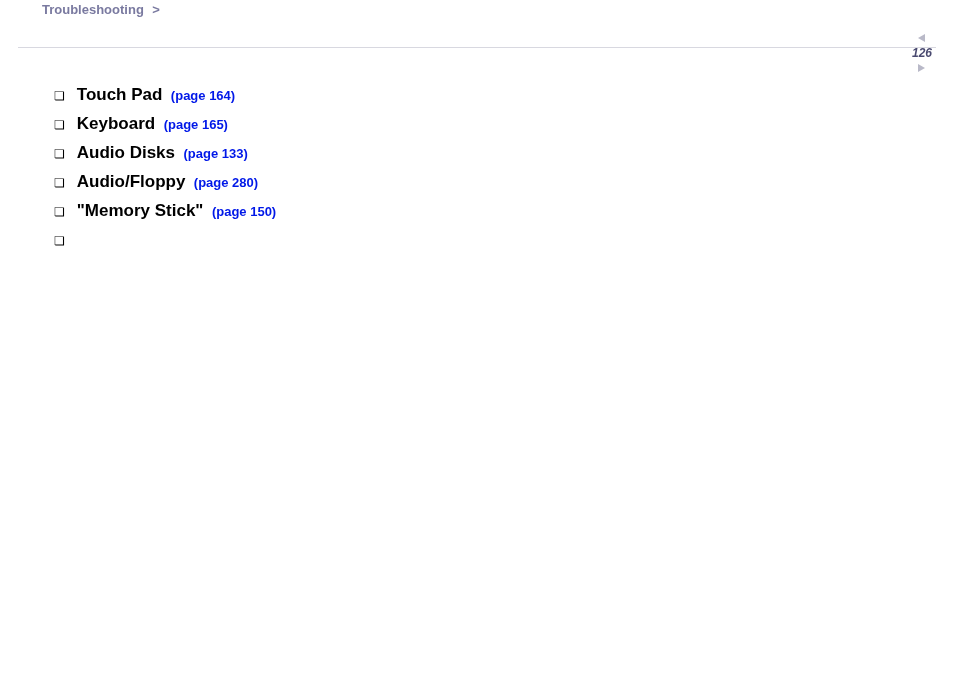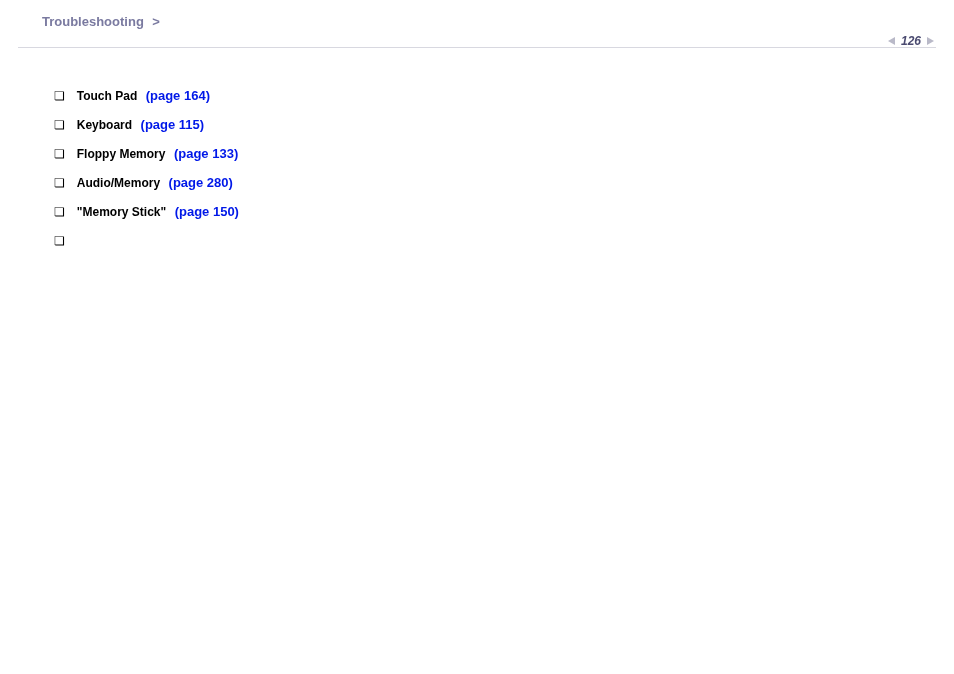--- a/index.html
+++ b/index.html
@@ -5,40 +5,41 @@
     * { margin: 0; padding: 0; box-sizing: border-box; }
     body {
       width: 954px;
       height: 674px;
       background: #fff;
       font-family: Arial, Helvetica, sans-serif;
       position: relative;
       overflow: hidden;
     }
     .header {
-      padding: 12px 0 0 42px;
+      padding: 0 0 0 42px;
     }
     .breadcrumb {
       color: #7a7aa0;
       font-size: 13px;
       font-weight: bold;
     }
     .breadcrumb-sep {
       color: #7a7aa0;
       font-size: 13px;
       font-weight: bold;
       margin-left: 4px;
     }
     .page-indicator {
       position: absolute;
       top: 34px;
       right: 20px;
       display: flex;
       align-items: center;
       gap: 4px;
+      flex-direction: column;
     }
     .arrow-left {
       width: 0; height: 0;
       border-top: 4px solid transparent;
       border-bottom: 4px solid transparent;
       border-right: 7px solid #b9b9c8;
     }
     .page-num {
       color: #4a4a70;
       font-size: 12px;
@@ -74,21 +75,21 @@
       margin-bottom: 10px;
       line-height: 18px;
     }
     .bullet {
       font-size: 12px;
       color: #000;
       margin-right: 12px;
       margin-top: 1px;
     }
     .item-label {
-      font-size: 12px;
+      font-size: 17px;
       font-weight: bold;
       color: #000;
     }
     .item-link {
       font-size: 13px;
       font-weight: bold;
       color: #0018e8;
       margin-left: 4px;
       cursor: pointer;
     }
@@ -115,34 +116,34 @@
       <span class="bullet">❏</span>
       <span>
         <span class="item-label">Touch Pad</span>
         <span class="item-link">(page 164)</span>
       </span>
     </li>
     <li class="list-item">
       <span class="bullet">❏</span>
       <span>
         <span class="item-label">Keyboard</span>
-        <span class="item-link">(page 115)</span>
+        <span class="item-link">(page 165)</span>
       </span>
     </li>
     <li class="list-item">
       <span class="bullet">❏</span>
       <span>
-        <span class="item-label">Floppy Memory</span>
+        <span class="item-label">Audio Disks</span>
         <span class="item-link">(page 133)</span>
       </span>
     </li>
     <li class="list-item">
       <span class="bullet">❏</span>
       <span>
-        <span class="item-label">Audio/Memory</span>
+        <span class="item-label">Audio/Floppy</span>
         <span class="item-link">(page 280)</span>
       </span>
     </li>
     <li class="list-item">
       <span class="bullet">❏</span>
       <span>
         <span class="item-label">"Memory Stick"</span>
         <span class="item-link">(page 150)</span>
       </span>
     </li>

